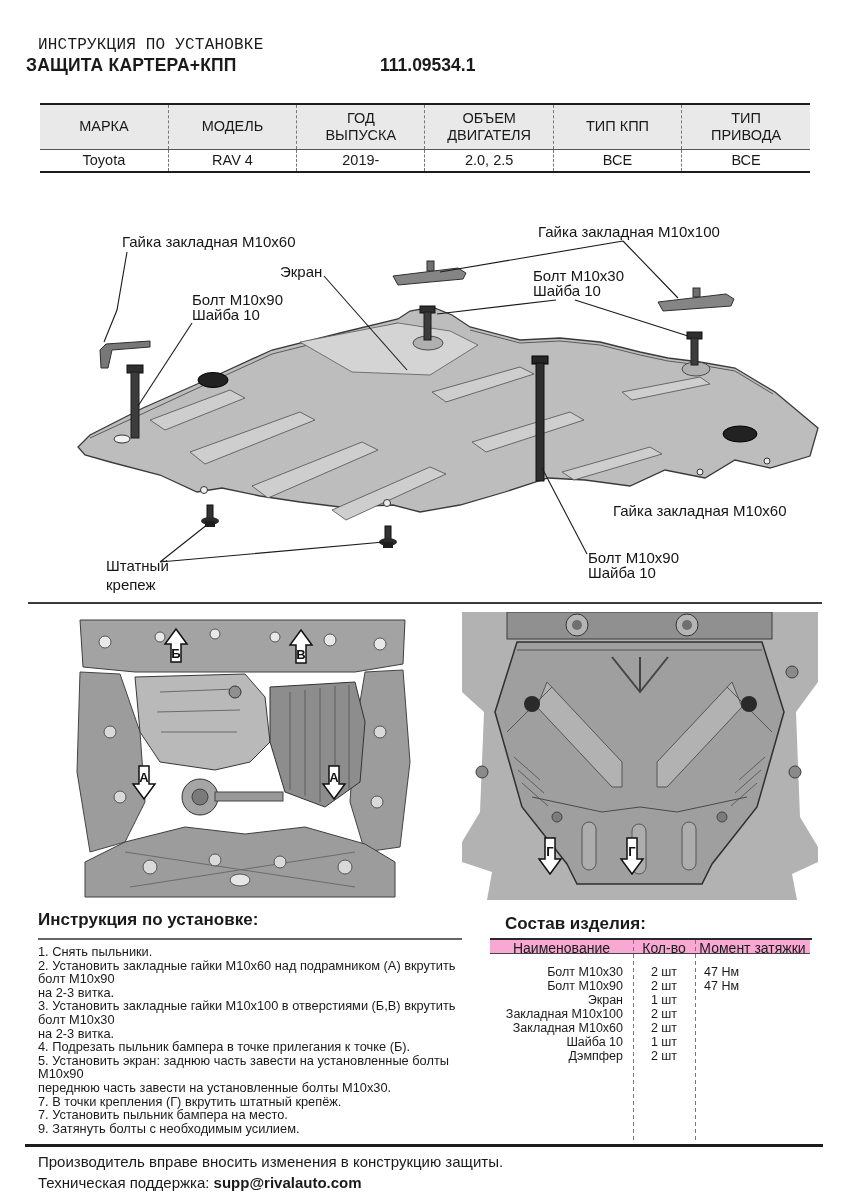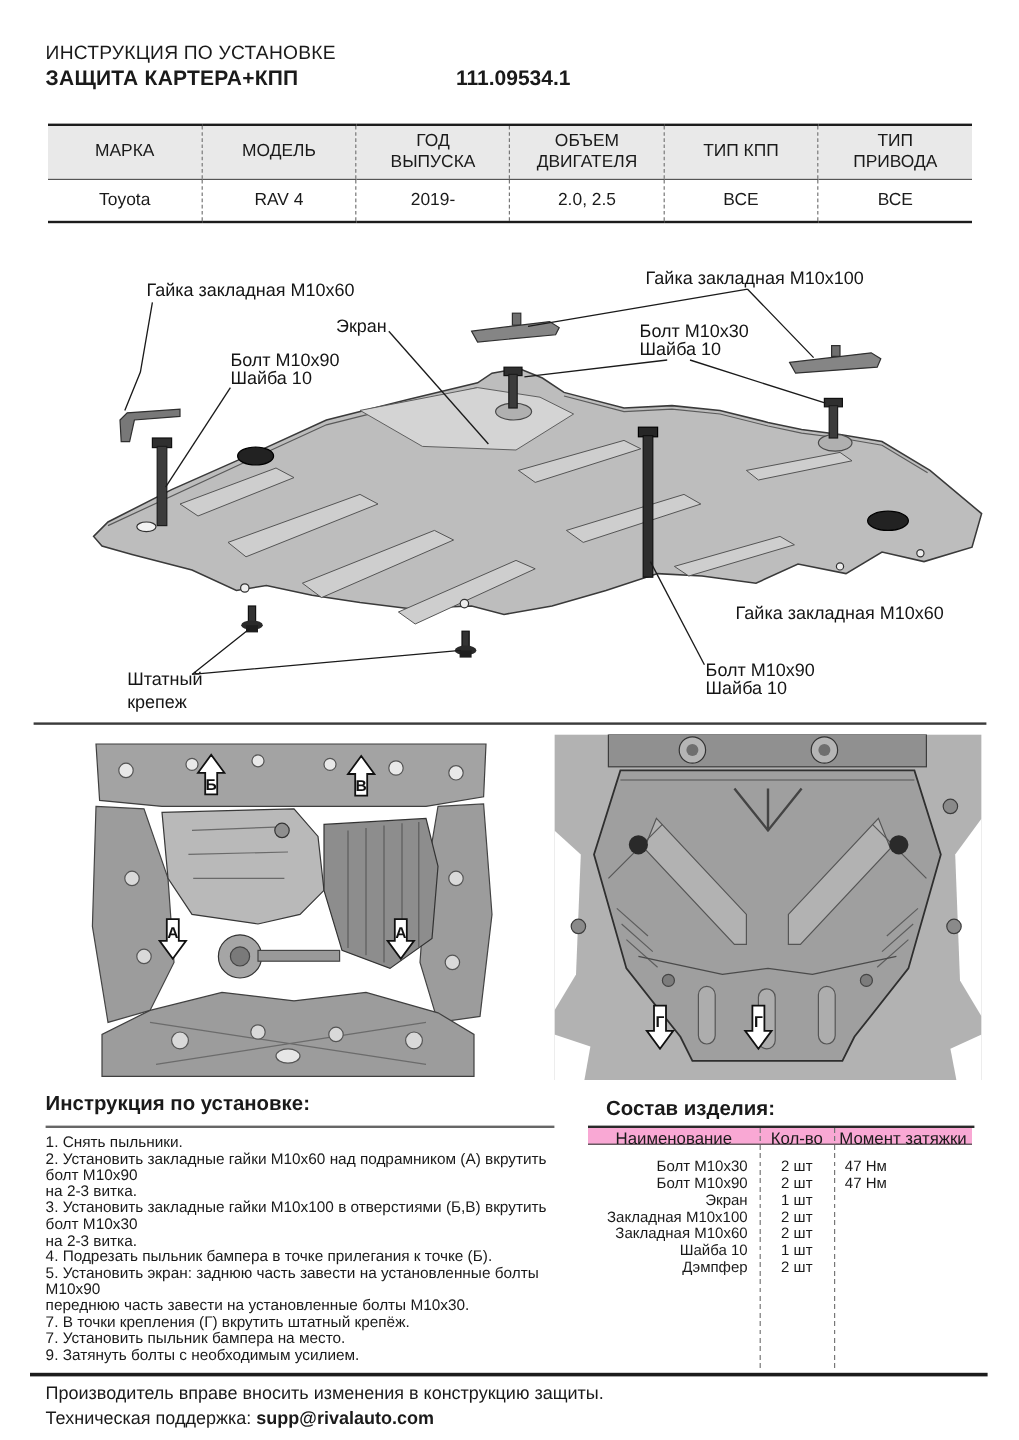--- a/index.html
+++ b/index.html
@@ -5,37 +5,37 @@
   * { margin:0; padding:0; box-sizing:border-box; }
   html,body { background:#fff; }
   body {
     width:849px; height:1200px; position:relative;
     font-family:"Liberation Sans", sans-serif; color:#1a1a1a;
     overflow:hidden;
   }
   .abs { position:absolute; }
 
   
-  .doc-type  { left:38px; top:36px;  font-size:16px; letter-spacing:.2px; }
-  .doc-title { left:38px; top:55px;  font-size:17.5px; font-weight:bold; letter-spacing:.2px; }
+  .doc-type  { left:38px; top:36px;  font-size:16px; letter-spacing:.2px;font-family:Liberation Mono, monospace; }
+  .doc-title { left:26px; top:55px;  font-size:17.5px; font-weight:bold; letter-spacing:.2px; }
   .part-no   { left:380px; top:55px; font-size:17.5px; font-weight:bold; }
 
   
   .vtable { left:40px; top:103px; width:770px; border-collapse:collapse; table-layout:fixed; }
   .vtable td {
     text-align:center; vertical-align:middle;
     border-right:1px dashed #777; font-size:14.5px;
   }
   .vtable td:last-child { border-right:none; }
   .vtable tr.vhead td {
     background:#e9e9e9; height:45px;
     border-top:2px solid #1c1c1c; border-bottom:1px solid #555;
     white-space:pre-line; line-height:17px;
   }
-  .vtable tr.vrow td { height:36px; border-bottom:2px solid #1c1c1c; }
+  .vtable tr.vrow td { height:23px; border-bottom:2px solid #1c1c1c; }
 
   
   .diagram { left:0; top:210px; }
   .cl { font-size:15px; fill:#151515; }
   .leader { stroke:#1a1a1a; stroke-width:1.1; fill:none; }
 
   
   .divider { left:28px; top:602px; width:794px; height:2px; background:#3a3a3a; }
 
   

